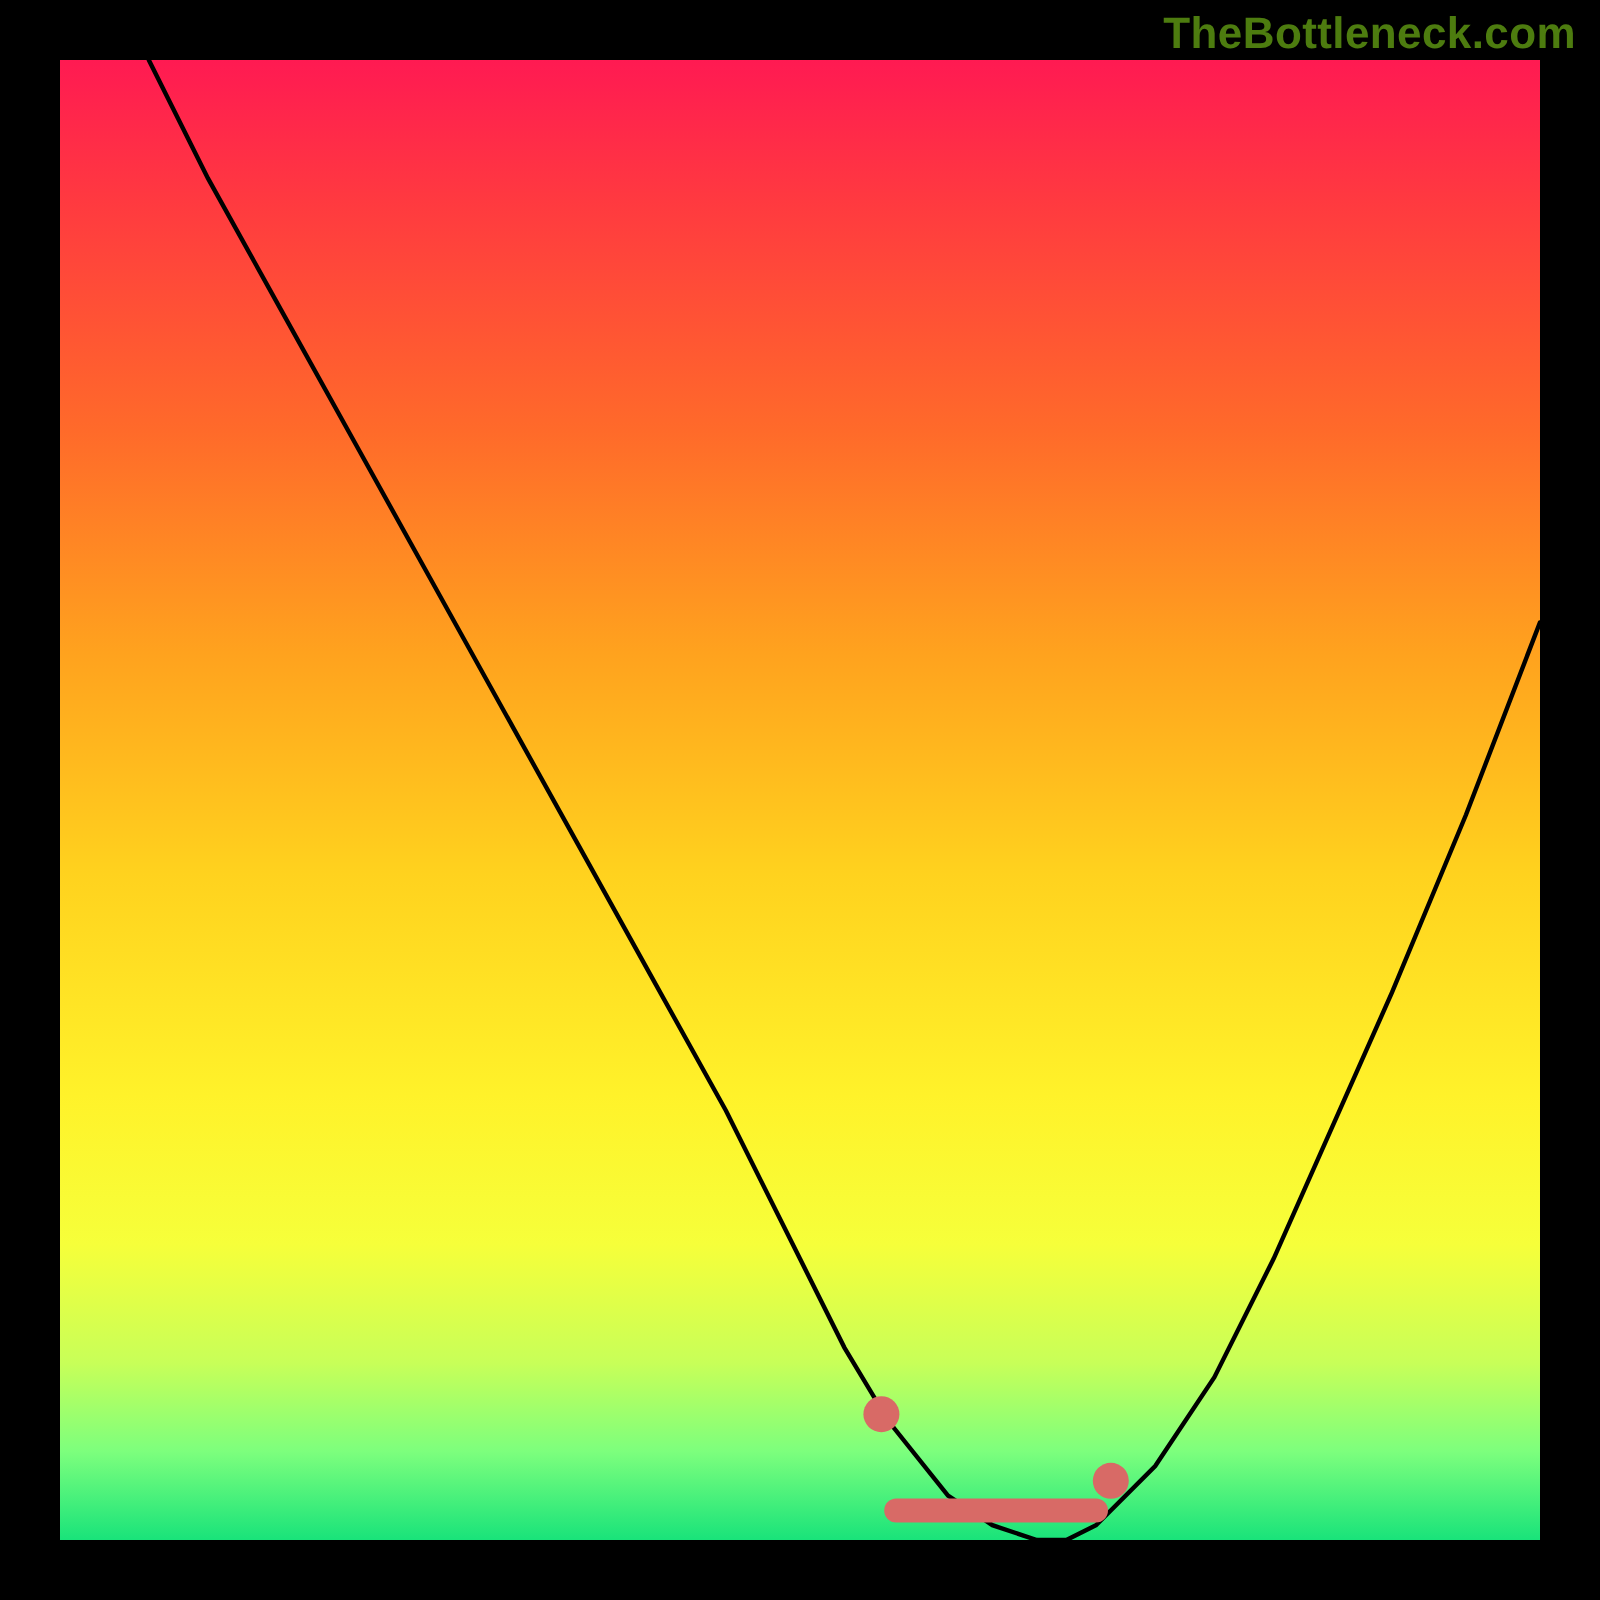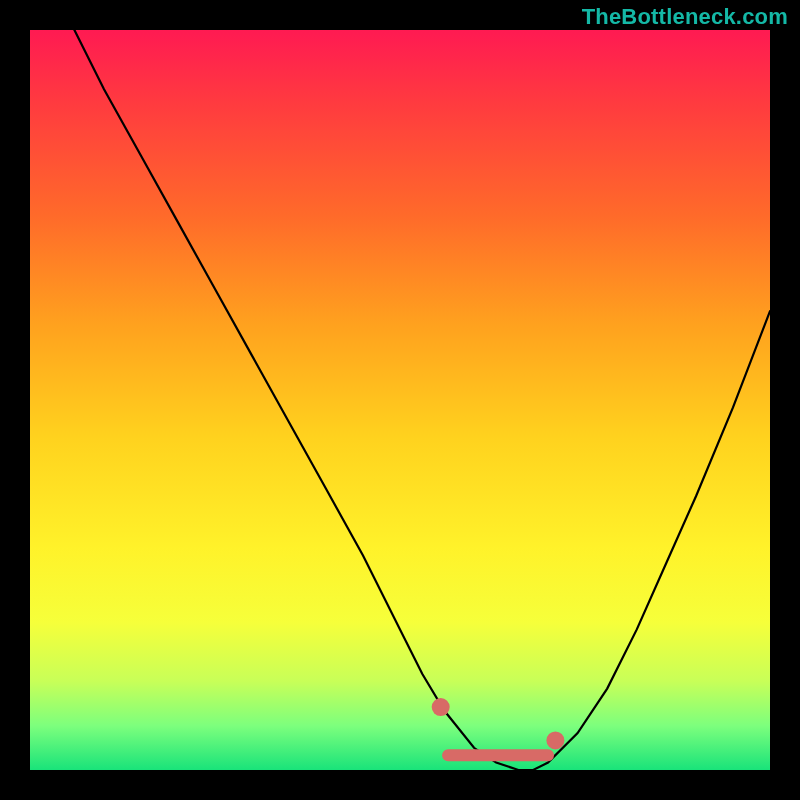--- a/index.html
+++ b/index.html
@@ -20,21 +20,21 @@
     top: 0;
     left: 0;
   }
   .attribution {
     position: absolute;
     top: 4px;
     right: 12px;
     font-family: Arial, Helvetica, sans-serif;
     font-size: 22px;
     font-weight: 600;
-    color: #14b8a6;
+    color: #4d7c0f;
     letter-spacing: 0.2px;
   }
 </style>
 </head>
 <body>
 
 <div class="stage">
   <svg id="chart-svg" width="800" height="800" viewBox="0 0 800 800">
     <defs>
       <linearGradient id="bg-grad" x1="0" y1="0" x2="0" y2="1">

